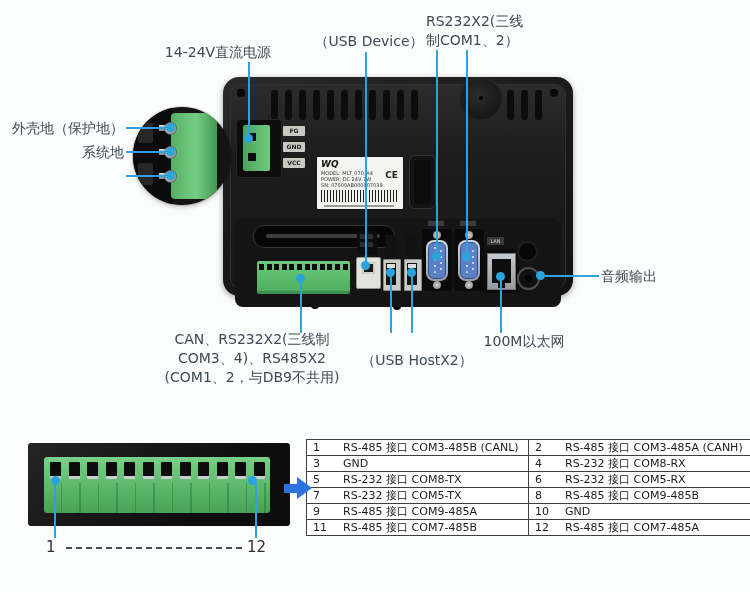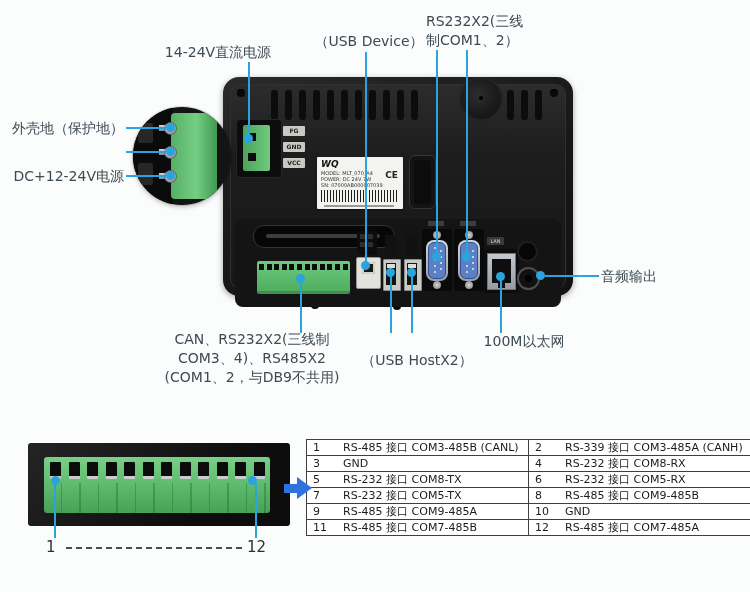--- a/index.html
+++ b/index.html
@@ -108,21 +108,21 @@
 <body>
 
 <div class="stage">
 
   <div class="lbl ctr" style="left:148px;top:44px;width:140px;">14-24V直流电源</div>
   <div class="lbl ctr" style="left:299px;top:33px;width:140px;">（USB Device）</div>
   <div class="lbl" style="left:426px;top:13px;">RS232X2(三线</div>
   <div class="lbl" style="left:426px;top:32px;">制COM1、2）</div>
 
   <div class="lbl rgt" style="left:0;top:120px;width:124px;">外壳地（保护地）</div>
-  <div class="lbl rgt" style="left:0;top:168px;width:124px;">DC+12-24V电源</div>
+  <div class="lbl rgt" style="left:0;top:144px;width:124px;">系统地</div>
 
   <div class="lbl" style="left:601px;top:268px;">音频输出</div>
 
   <div class="lbl ctr" style="left:130px;top:331px;width:244px;">CAN、RS232X2(三线制</div>
   <div class="lbl ctr" style="left:130px;top:350px;width:244px;">COM3、4)、RS485X2</div>
   <div class="lbl ctr" style="left:130px;top:369px;width:244px;">(COM1、2，与DB9不共用)</div>
   <div class="lbl ctr" style="left:347px;top:352px;width:140px;">（USB HostX2）</div>
   <div class="lbl ctr" style="left:469px;top:333px;width:110px;">100M以太网</div>
 
   <div class="cv" style="left:248px;top:62px;height:76px;"></div>
@@ -338,21 +338,21 @@
     <span class="arrow-shaft"></span>
       <span class="arrow-head"></span>
   </div>
 
   <table class="pin-table">
     <tbody>
       <tr>
         <td class="n">1</td>
           <td class="d">RS-485 接口 COM3-485B (CANL)</td>
         <td class="n c">2</td>
-          <td class="d">RS-339 接口 COM3-485A (CANH)</td>
+          <td class="d">RS-485 接口 COM3-485A (CANH)</td>
       </tr>
       <tr>
         <td class="n">3</td>
           <td class="d">GND</td>
         <td class="n c">4</td>
           <td class="d">RS-232 接口 COM8-RX</td>
       </tr>
       <tr>
         <td class="n">5</td>
           <td class="d">RS-232 接口 COM8-TX</td>

